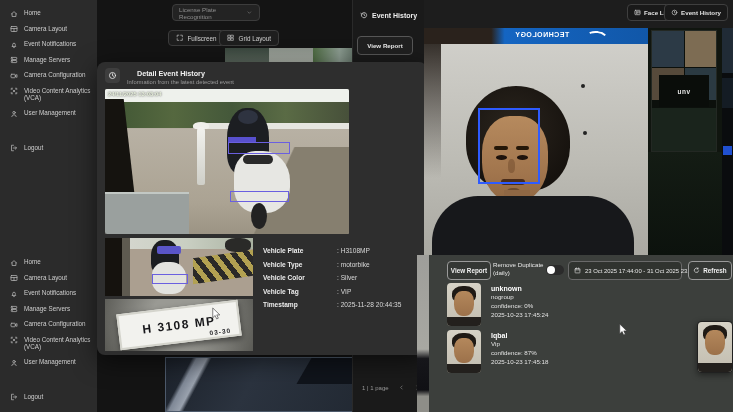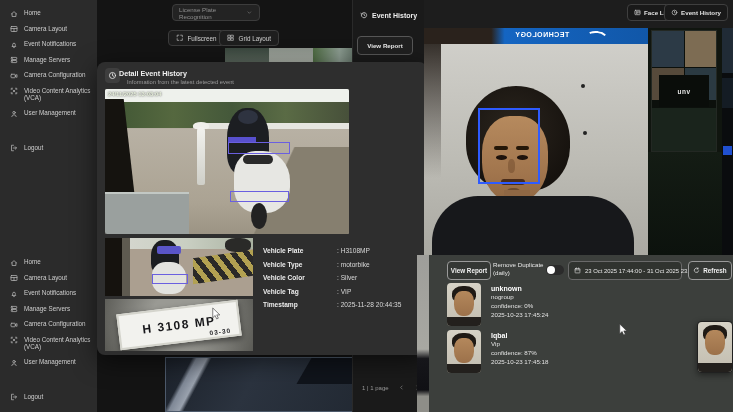--- a/index.html
+++ b/index.html
@@ -49,21 +49,21 @@
     border-radius:4px;color:#e8e8e8;font-size:6.2px;font-weight:bold;display:flex;align-items:center;justify-content:center;}
   .eh-pag{position:absolute;left:9px;top:384px;display:flex;align-items:center;gap:9px;color:#9a9a9a;font-size:6px;}
   .pag-chev{width:7px;height:7px;color:#8a8a8a;}
 
   
   .modal{left:97px;top:62px;width:330px;height:293px;background:#2e2e2e;border-radius:8px;z-index:10;
          box-shadow:0 6px 24px rgba(0,0,0,.55);}
   .m-icon{position:absolute;left:8px;top:6px;width:15px;height:15px;background:#3e3e3e;border-radius:4px;
           color:#e8e8e8;display:flex;align-items:center;justify-content:center;}
   .m-icon .ticon{width:9px;height:9px;}
-  .m-title{position:absolute;left:22px;top:7px;font-size:7.2px;font-weight:bold;color:#f0f0f0;}
+  .m-title{position:absolute;left:40px;top:7px;font-size:7.2px;font-weight:bold;color:#f0f0f0;}
   .m-sub{position:absolute;left:30px;top:16.5px;font-size:5.8px;color:#9a9a9a;}
 
   .video-main{position:absolute;left:8px;top:27px;width:244px;height:145px;border-radius:2px;overflow:hidden;background:#b3ac9f;}
   .vm-sky{position:absolute;left:0;top:0;right:0;height:21px;background:#eef1ec;}
   .vm-trees{position:absolute;left:0;top:13px;right:0;height:26px;
     background:linear-gradient(90deg,#3f5534,#55683f 28%,#44583a 52%,#5a6b45 74%,#47503a);border-radius:0 0 4px 4px;}
   .vm-wall{position:absolute;left:40%;top:34px;right:0;height:8px;background:#e6e6e0;}
   .vm-pave{position:absolute;left:0;top:40px;right:0;bottom:0;
     background:linear-gradient(180deg,#b8b1a4,#aba393 70%,#9c9484);}
   .vm-pave-dark{position:absolute;right:0;bottom:0;width:55%;height:60%;

